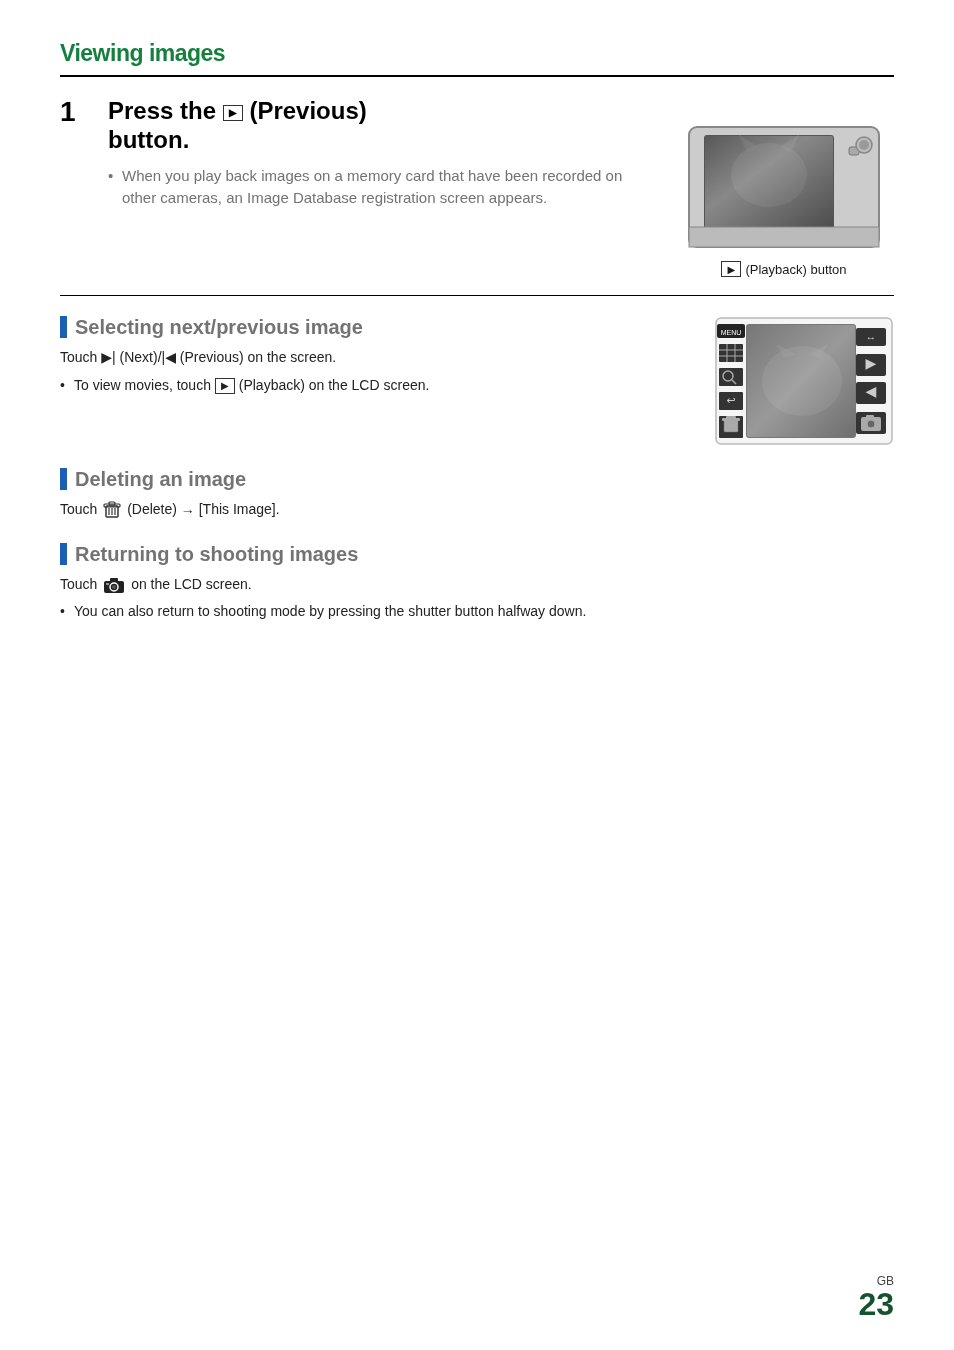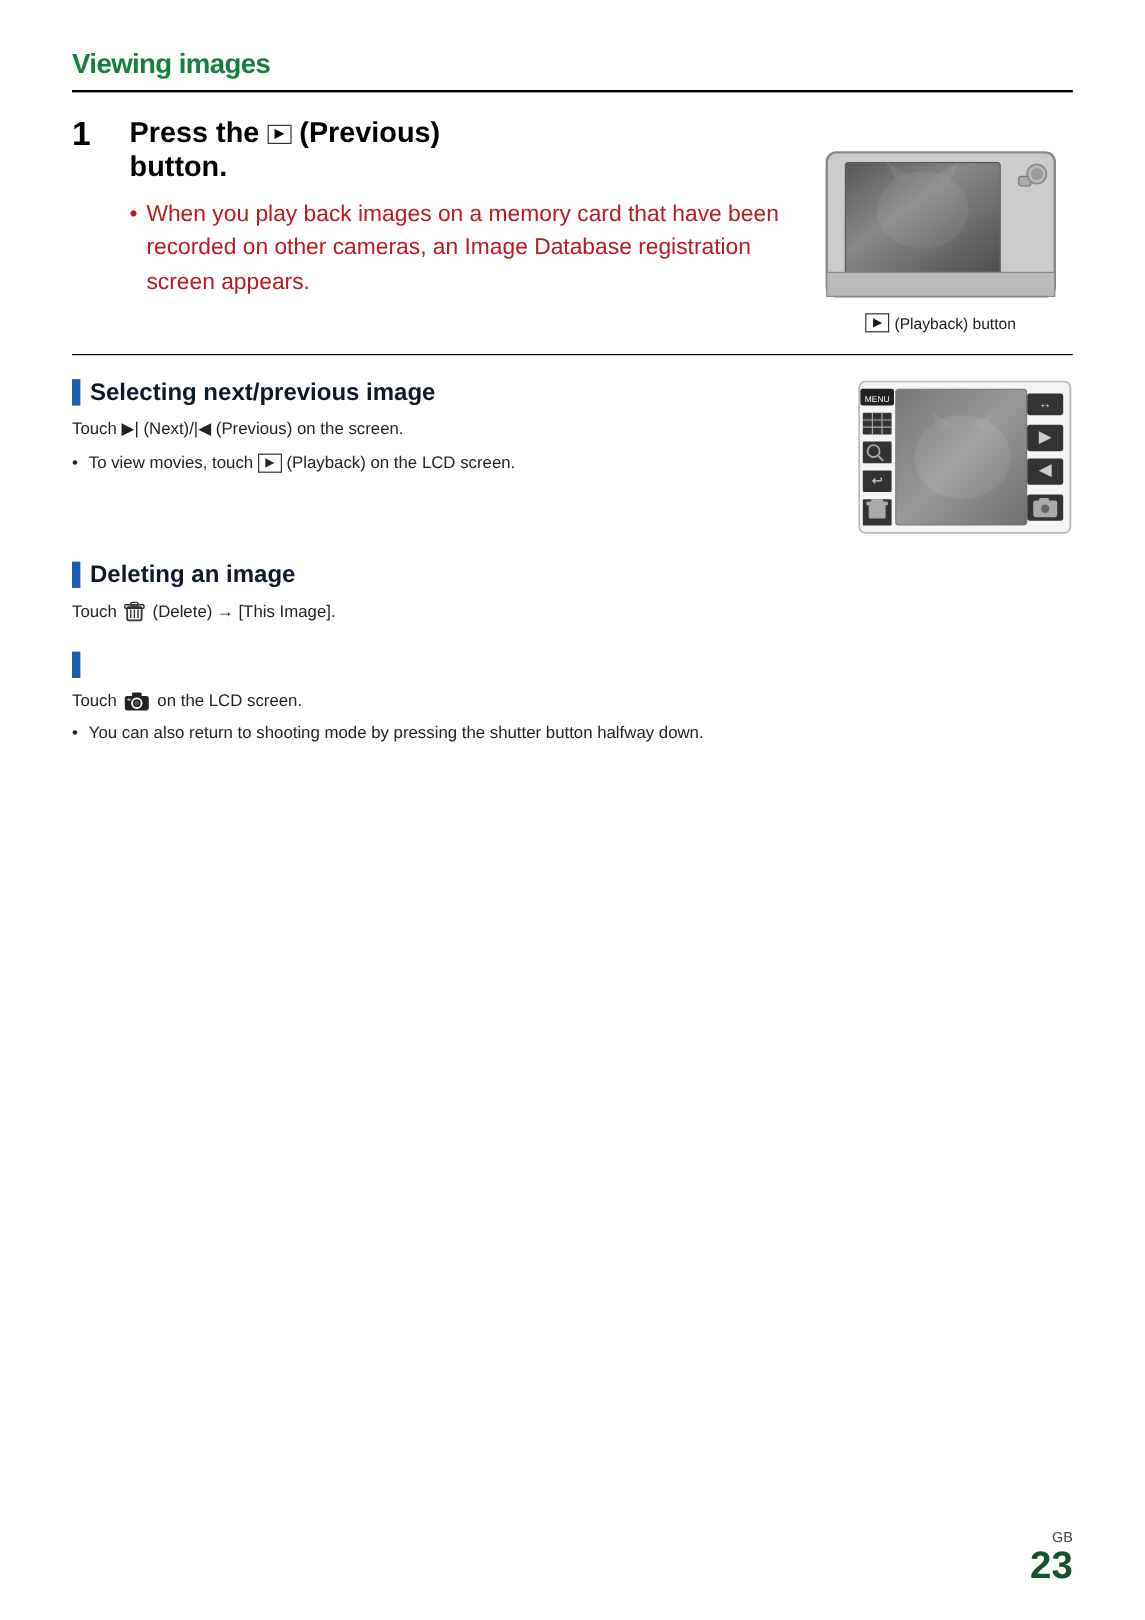--- a/index.html
+++ b/index.html
@@ -75,25 +75,25 @@
     .playback-button-label {
       font-size: 13px;
       text-align: center;
       margin-top: 4px;
       display: flex;
       align-items: center;
       gap: 4px;
     }
 
     .bullet-item {
-      font-size: 19px;
+      font-size: 15px;
       line-height: 1.5;
       padding-left: 14px;
       position: relative;
-      color: #b91c1c;
+      color: #737373;
     }
 
     .bullet-item::before {
       content: "•";
       position: absolute;
       left: 0;
       top: 0;
     }
 
     .mid-divider {
@@ -116,21 +116,21 @@
     .sub-content {
       flex: 1;
     }
 
     .sub-heading {
       font-size: 20px;
       font-weight: 900;
       margin-bottom: 8px;
       display: flex;
       gap: 0;
-      color: #0f172a;
+      color: #737373;
     }
 
     .blue-bar {
       display: inline-block;
       width: 7px;
       height: 22px;
       background: #1a5fb4;
       margin-right: 8px;
       vertical-align: middle;
     }
@@ -329,20 +329,21 @@
         <line x1="9" y1="7" x2="9" y2="14" stroke="#333" stroke-width="1.2"></line>
         <line x1="12" y1="7" x2="12" y2="14" stroke="#333" stroke-width="1.2"></line>
       </svg>
       (Delete) → [This Image].
     </p>
   </div>
 
   <div class="sub-section">
     <h2 class="sub-heading">
       <span class="blue-bar"></span>
+      <span>Returning to shooting images</span>
     </h2>
     <p class="body-text">
       Touch
       
       <svg width="22" height="18" viewBox="0 0 22 18" style="vertical-align:middle; display:inline-block; margin: 0 2px;">
         <rect x="1" y="5" width="20" height="12" rx="2" fill="#222"></rect>
         <rect x="7" y="2" width="8" height="4" rx="1" fill="#222"></rect>
         <circle cx="11" cy="11" r="4" fill="none" stroke="#fff" stroke-width="1.5"></circle>
         <circle cx="11" cy="11" r="2" fill="#555"></circle>
         <rect x="3" y="7" width="3" height="2" rx="1" fill="#aaa"></rect>

